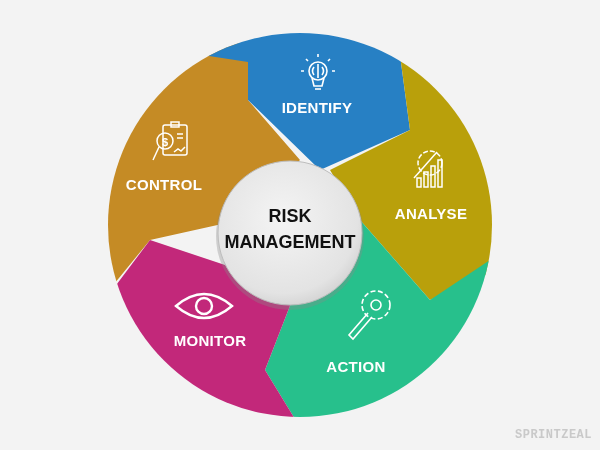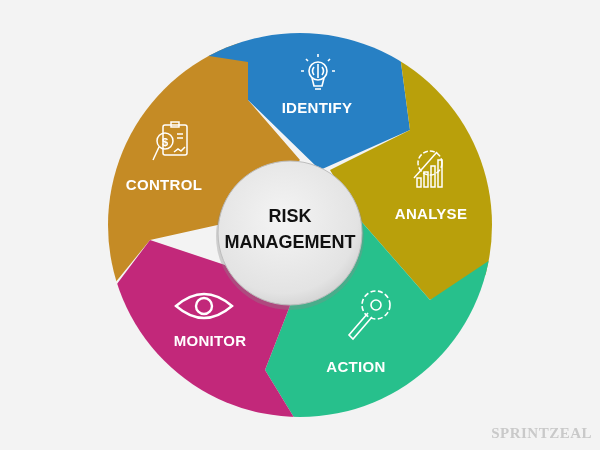--- a/index.html
+++ b/index.html
@@ -1,20 +1,20 @@
 <!DOCTYPE html>
 <html><head>
 <meta charset="utf-8">
 <style>
   html,body{margin:0;padding:0;}
   body{width:600px;height:450px;background:#f3f3f3;position:relative;overflow:hidden;font-family:"Liberation Sans",sans-serif;}
   svg.wheel{position:absolute;left:0;top:0;}
   .lbl{font-family:"Liberation Sans",sans-serif;font-weight:bold;fill:#ffffff;font-size:15px;letter-spacing:0.3px;}
   .center-txt{font-family:"Liberation Sans",sans-serif;font-weight:bold;fill:#111;font-size:18px;}
-  .wm{position:absolute;right:8px;bottom:8px;font-family:Liberation Serif, serif;font-weight:bold;font-size:15px;color:#c9c9c9;letter-spacing:0.5px;}
+  .wm{position:absolute;right:8px;bottom:8px;font-family:Liberation Mono, monospace;font-weight:bold;font-size:12px;color:#c9c9c9;letter-spacing:0.5px;}
 </style>
 </head>
 <body>
 
 <svg class="wheel" width="600" height="450" viewBox="0 0 600 450">
   <defs>
     <clipPath id="disc">
         <circle cx="300" cy="225" r="192"></circle>
       </clipPath>
     <radialGradient id="cg" cx="45%" cy="40%" r="65%">

